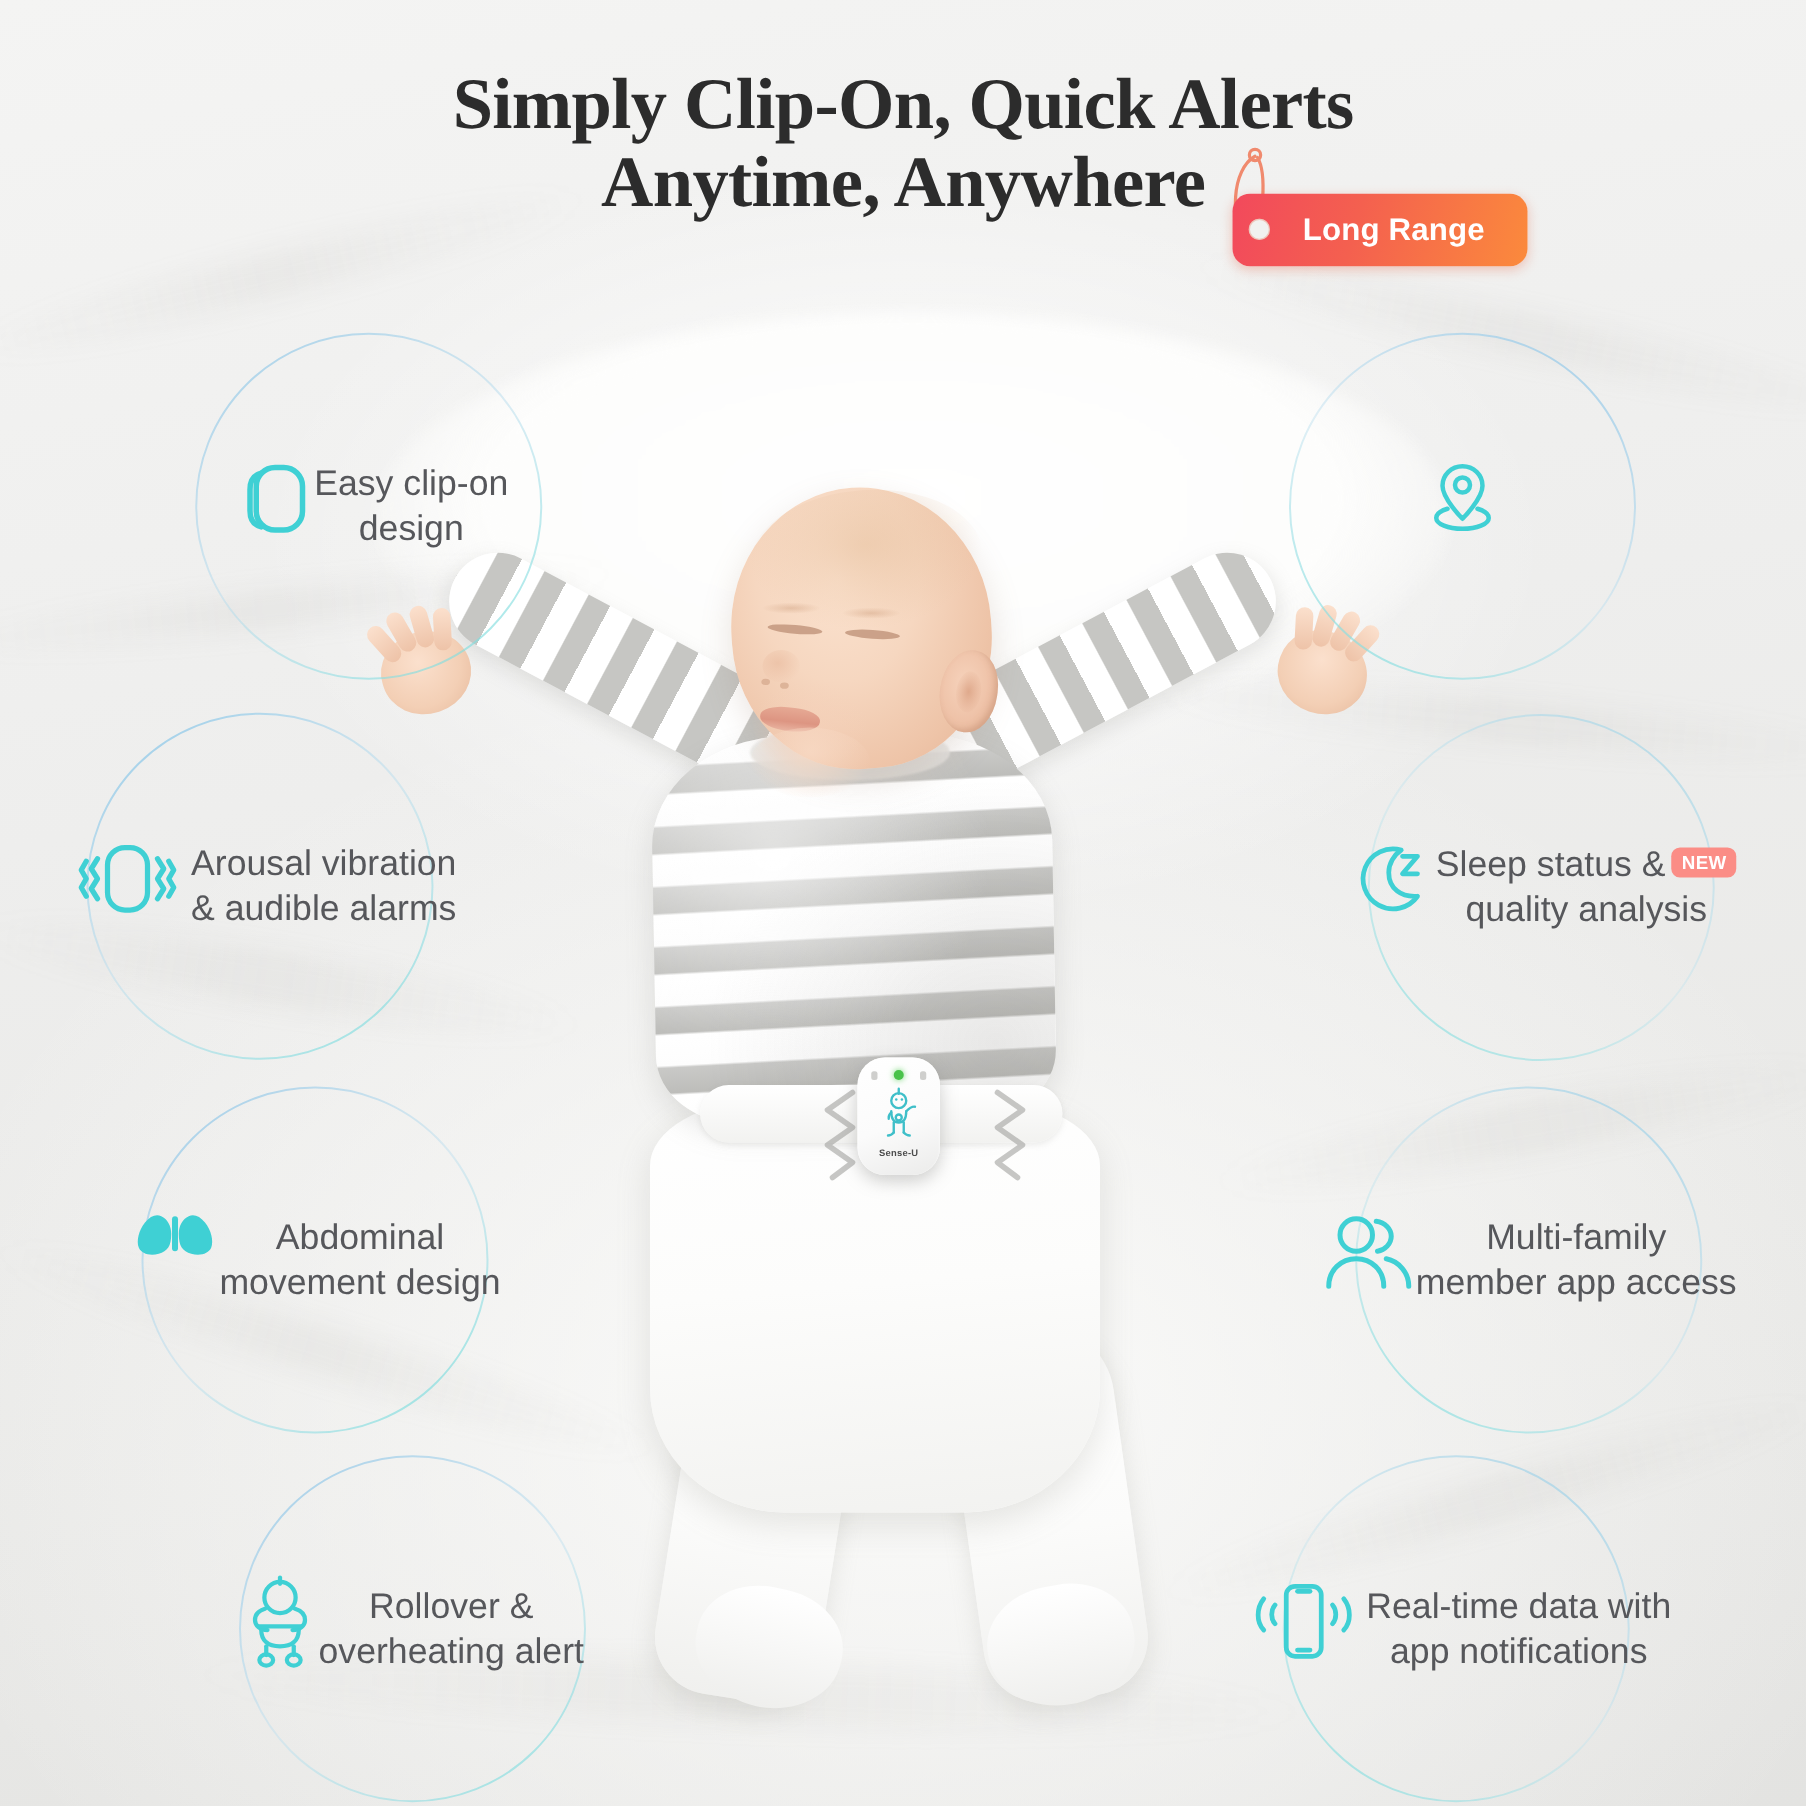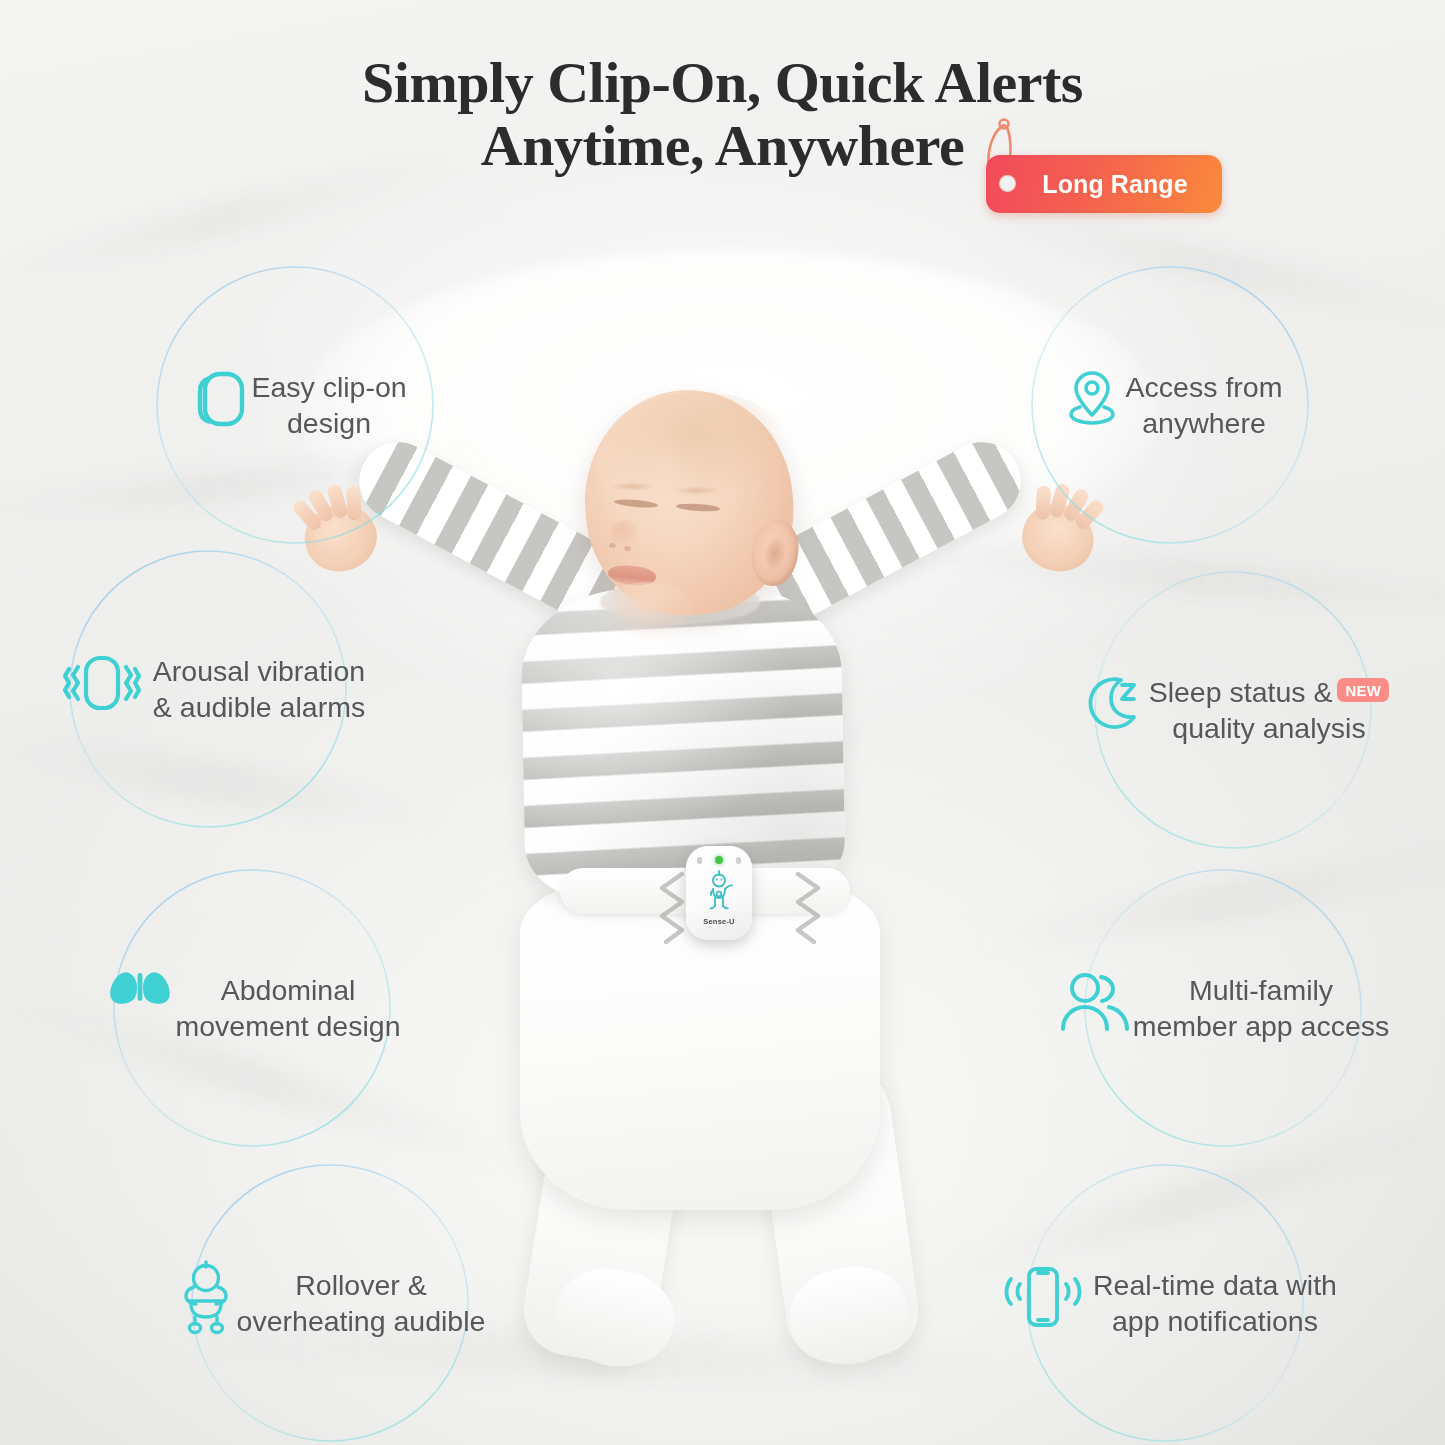--- a/index.html
+++ b/index.html
@@ -159,21 +159,21 @@
     align-items:center;justify-content:center;}
   .ficon{height:70px;display:flex;align-items:center;justify-content:center;margin-bottom:12px;}
   .flabel{color:#56575b;font-size:28.5px;line-height:1.28;text-align:center;white-space:nowrap;
     font-family:"Liberation Sans",sans-serif;}
   .flabel .ln{display:block;}
   .newbadge{display:inline-block;background:#fb8d86;color:#ffffff;font-size:15px;font-weight:bold;
     padding:2.5px 8px;border-radius:7px;vertical-align:6px;margin-left:5px;letter-spacing:.3px;}
 
   
   #feat-clip      {left:155px; top:265px;}
-  #feat-vibration {left:68px;  top:549px;}
+  #feat-vibration {left:68px;  top:569px;}
   #feat-abdominal {left:112px; top:868px;}
   #feat-rollover  {left:190px; top:1163px;}
   #feat-access    {left:1030px;top:265px;}
   #feat-sleep     {left:1093px;top:570px;}
   #feat-family    {left:1083px;top:868px;}
   #feat-realtime  {left:1025px;top:1163px;}
 </style>
 </head>
 <body>
 
@@ -408,21 +408,21 @@
             <path d="M16 45c0 8 5 13 15 13s15-5 15-13"></path>
             <path d="M20 58v7"></path>
               <path d="M42 58v7"></path>
             <ellipse cx="20" cy="69" rx="5.5" ry="4.5"></ellipse>
             <ellipse cx="42" cy="69" rx="5.5" ry="4.5"></ellipse>
           </g>
         </svg>
       </div>
       <div class="flabel">
         <span class="ln">Rollover &amp;</span>
-        <span class="ln">overheating audible</span>
+        <span class="ln">overheating alert</span>
       </div>
     </div>
   </div>
 
   <div class="feat" id="feat-access">
     <div class="ring">
       <svg width="280" height="280" viewBox="0 0 280 280">
         <defs>
             <linearGradient id="rg5" x1="0.9" y1="0" x2="0.2" y2="1">
           <stop offset="0%" stop-color="#9ccbe8" stop-opacity=".9"></stop>
@@ -435,24 +435,20 @@
     </div>
     <div class="feat-inner">
       <div class="ficon">
         <svg width="68" height="68" viewBox="0 0 68 68">
           <g fill="none" stroke="#3fd0d4" stroke-width="3.6" stroke-linecap="round" stroke-linejoin="round">
             <path d="M34 8c-8.8 0-16 7-16 15.6C18 34 34 50 34 50s16-16 16-26.4C50 15 42.8 8 34 8z"></path>
             <circle cx="34" cy="23" r="6"></circle>
             <path d="M22 42c-5.5 1.6-9 4.3-9 7.3 0 4.8 9.4 8.7 21 8.7s21-3.9 21-8.7c0-3-3.5-5.7-9-7.3"></path>
           </g>
         </svg>
-      </div>
-      <div class="flabel">
-        <span class="ln">Access from</span>
-        <span class="ln">anywhere</span>
       </div>
     </div>
   </div>
 
   <div class="feat" id="feat-sleep">
     <div class="ring">
       <svg width="280" height="280" viewBox="0 0 280 280">
         <defs>
             <linearGradient id="rg6" x1="0.9" y1="0" x2="0.2" y2="1">
           <stop offset="0%" stop-color="#a9d6e6" stop-opacity=".85"></stop>

